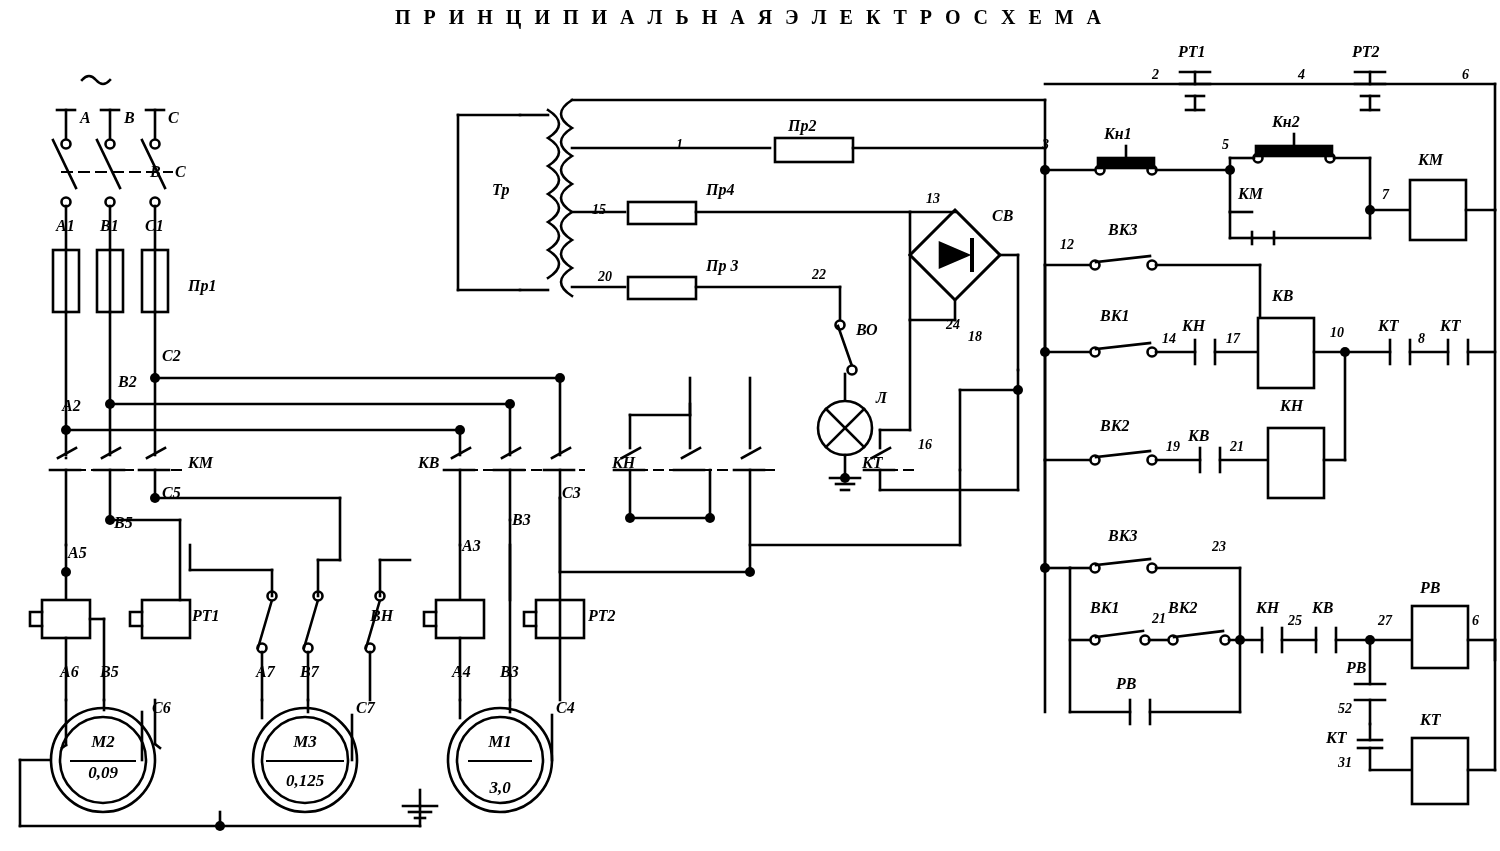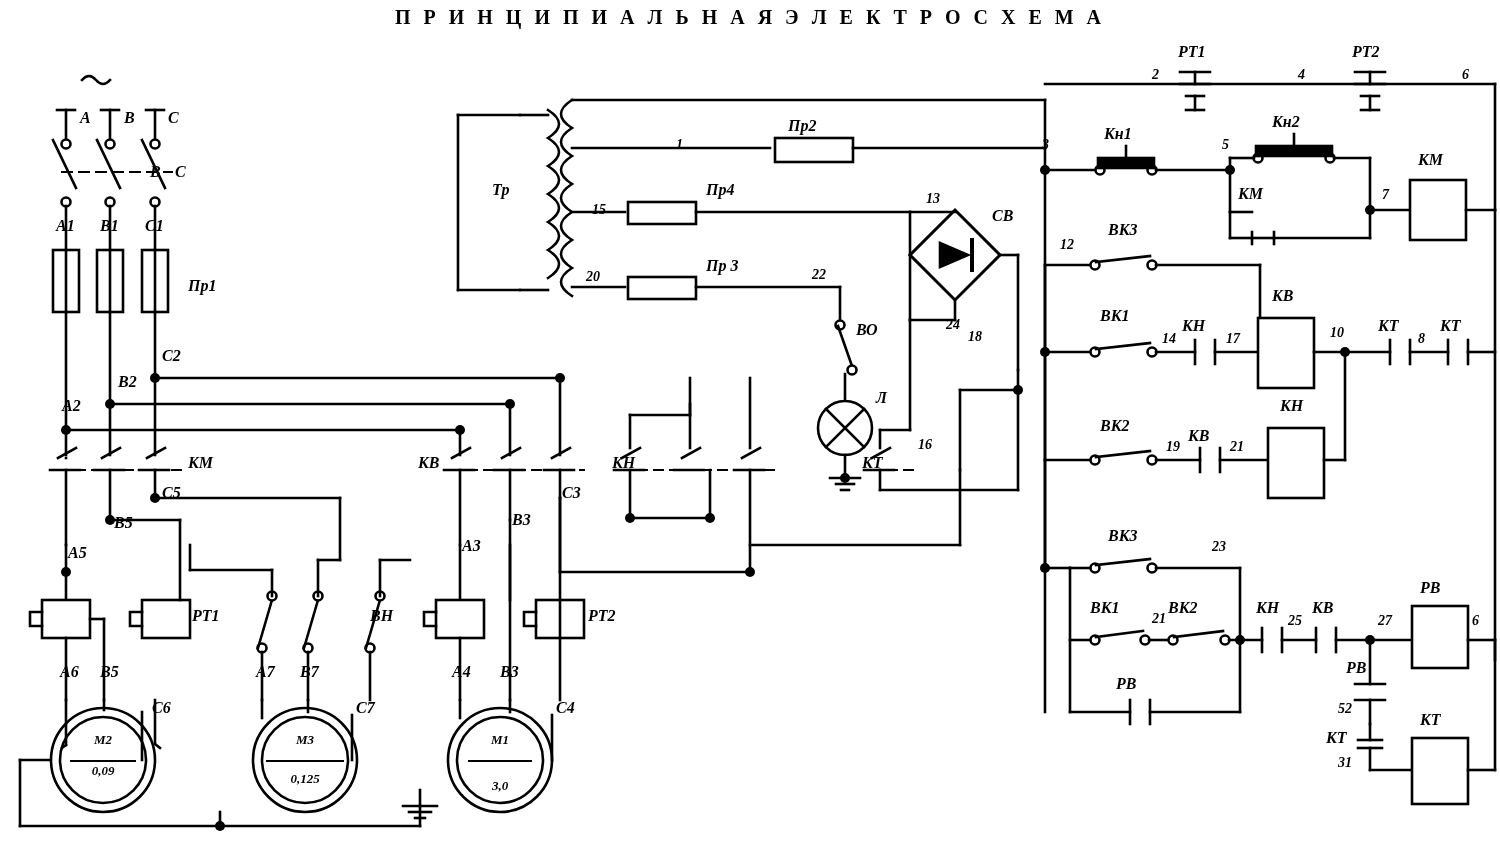--- a/index.html
+++ b/index.html
@@ -8,21 +8,21 @@
   #title{
     position:absolute;left:0;top:6px;width:1500px;text-align:center;
     font-family:"Liberation Serif",serif;font-weight:bold;font-size:20px;letter-spacing:4px;
   }
   svg{position:absolute;left:0;top:0;width:1500px;height:851px;}
   .lbl{
     position:absolute;font-family:"Liberation Serif",serif;font-style:italic;font-weight:bold;
     font-size:16px;white-space:nowrap;line-height:1;
   }
   .lbl.num{font-style:italic;font-weight:bold;font-size:14px;}
-  .lbl.motor{font-style:italic;font-weight:bold;font-size:13px;text-align:center;}
+  .lbl.motor{font-style:italic;font-weight:bold;font-size:17px;text-align:center;}
 </style>
 </head>
 <body>
 
 <div id="sheet">
 
   <div id="title">П Р И Н Ц И П И А Л Ь Н А Я   Э Л Е К Т Р О С Х Е М А</div>
 
   <svg viewBox="0 0 1500 851">
     <g stroke="#000" fill="none" stroke-width="2.6" stroke-linecap="square">
@@ -512,21 +512,21 @@
   <div class="lbl num" style="left:676px;top:138px;">1</div>
   <div class="lbl num" style="left:1152px;top:68px;">2</div>
   <div class="lbl num" style="left:1042px;top:138px;">3</div>
   <div class="lbl num" style="left:1298px;top:68px;">4</div>
   <div class="lbl num" style="left:1222px;top:138px;">5</div>
   <div class="lbl num" style="left:1462px;top:68px;">6</div>
   <div class="lbl num" style="left:1382px;top:188px;">7</div>
   <div class="lbl num" style="left:1060px;top:238px;">12</div>
   <div class="lbl num" style="left:926px;top:192px;">13</div>
   <div class="lbl num" style="left:592px;top:192px;margin-top:11px;">15</div>
-  <div class="lbl num" style="left:586px;top:270px;">20</div>
+  <div class="lbl num" style="left:598px;top:270px;">20</div>
   <div class="lbl num" style="left:812px;top:268px;">22</div>
   <div class="lbl num" style="left:946px;top:318px;">24</div>
   <div class="lbl num" style="left:940px;top:330px;margin-left:28px;">18</div>
   <div class="lbl num" style="left:918px;top:438px;">16</div>
   <div class="lbl num" style="left:1162px;top:332px;">14</div>
   <div class="lbl num" style="left:1226px;top:332px;">17</div>
   <div class="lbl num" style="left:1330px;top:326px;">10</div>
   <div class="lbl num" style="left:1418px;top:332px;">8</div>
   <div class="lbl num" style="left:1166px;top:440px;">19</div>
   <div class="lbl num" style="left:1230px;top:440px;">21</div>

